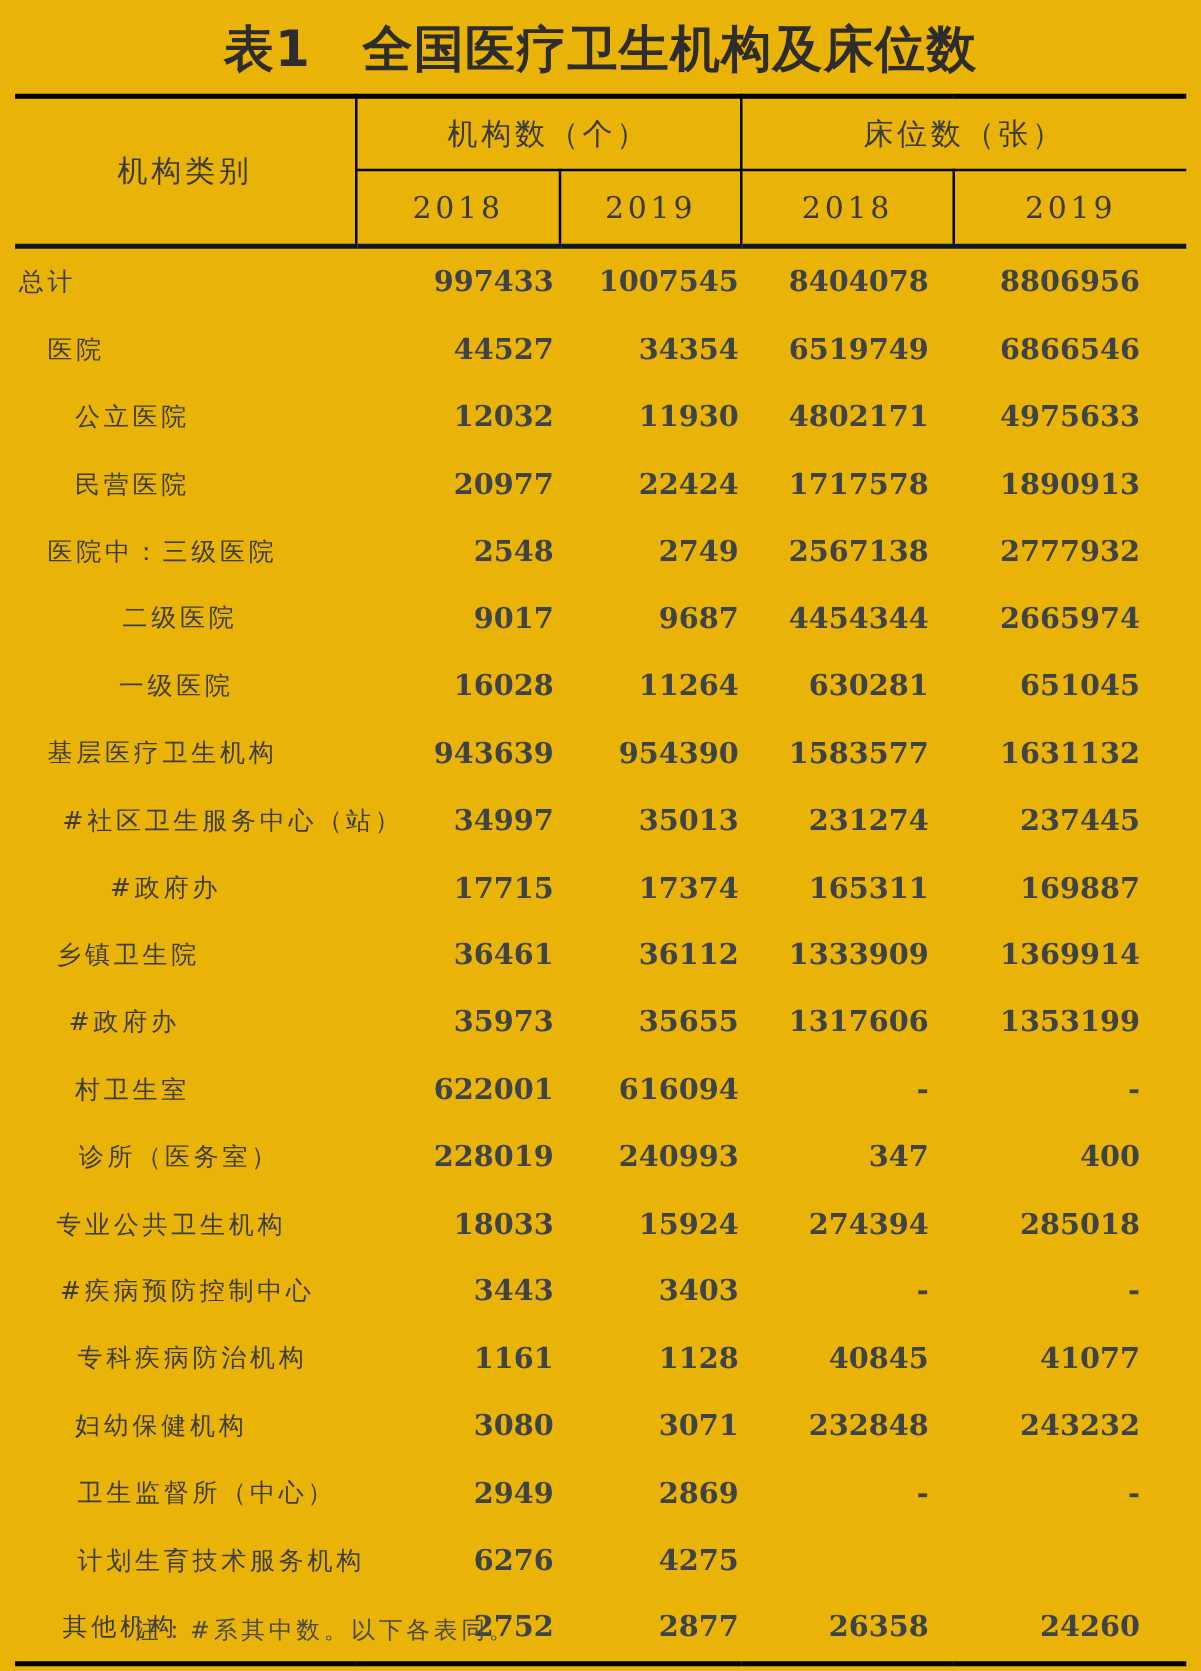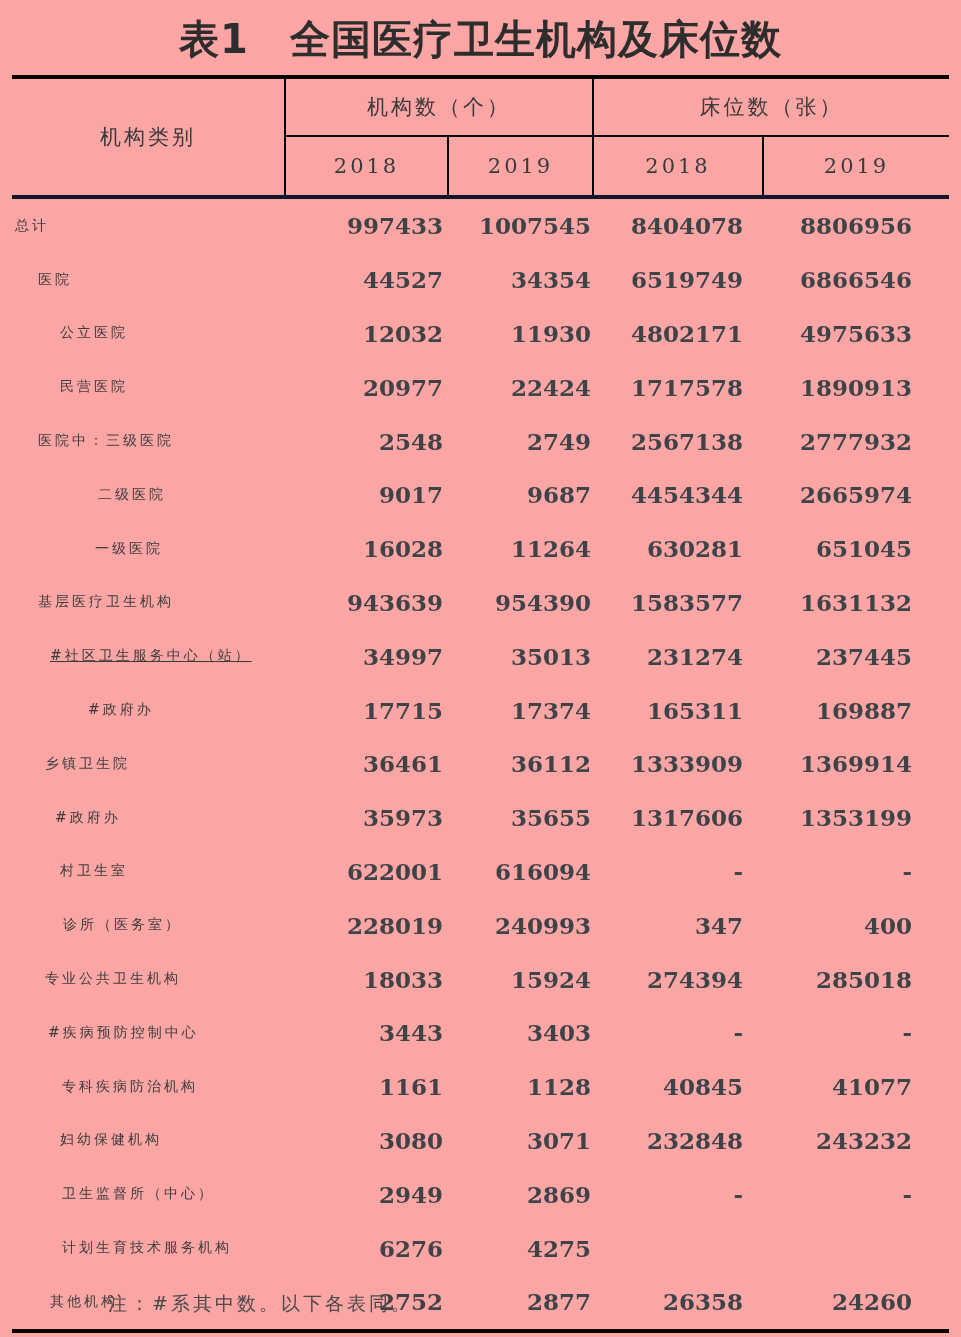--- a/index.html
+++ b/index.html
@@ -1,45 +1,45 @@
 <!DOCTYPE html>
 <html lang="zh"><head>
 <meta charset="utf-8">
 <style>
   html,body{margin:0;padding:0;background:#f7f7f7;}
   .page{
-    position:relative;width:961px;height:1337px;background:#fca5a5;
+    position:relative;width:961px;height:1337px;background:#eab308;
     font-family:"DejaVu Serif", serif;overflow:hidden;margin:0 auto;
   }
   .title{
     position:absolute;top:12px;left:0;width:100%;text-align:center;
     font-family:"DejaVu Sans", sans-serif;font-weight:bold;
     font-size:40px;color:#2d2d2d;letter-spacing:1px;white-space:pre;
   }
   table.stat{
     position:absolute;top:75px;left:12px;width:937px;
     border-collapse:collapse;table-layout:fixed;
     border-top:4px solid #000;border-bottom:4px solid #000;
   }
   thead th{
-    font-weight:normal;font-size:21px;color:#3a3a3a;
+    font-weight:normal;font-size:24px;color:#3a3a3a;
     letter-spacing:3px;text-align:center;vertical-align:middle;
     white-space:nowrap;
   }
   tr.h1 th{height:54px;}
   tr.h2 th{height:56px;}
   .b-r{border-right:2px solid #000;}
   .b-b{border-bottom:2px solid #000;}
   thead tr.h2 th, th.cat{border-bottom:4px solid #0f172a;}
   tbody td{
     height:51.8px;vertical-align:middle;white-space:nowrap;
     overflow:visible;
   }
   td.label{
-    font-size:14px;color:#3d3d3d;letter-spacing:3px;text-align:left;
+    font-size:20px;color:#3d3d3d;letter-spacing:3px;text-align:left;
   }
   td.num{
     text-align:right;font-weight:bold;font-size:23px;color:#3e4347;
     letter-spacing:0;
   }
   td.c2{padding-right:5px;}
   td.c3{padding-right:2px;}
   td.c4{padding-right:20px;}
   td.c5{padding-right:37px;}
   .note{
@@ -126,21 +126,21 @@
           <td class="num c5">651045</td>
         </tr>
         <tr>
           <td class="label" style="padding-left: 26px;">基层医疗卫生机构</td>
           <td class="num c2">943639</td>
           <td class="num c3">954390</td>
           <td class="num c4">1583577</td>
           <td class="num c5">1631132</td>
         </tr>
         <tr>
-          <td class="label" style="padding-left: 38px; text-decoration: underline;">#社区卫生服务中心（站）</td>
+          <td class="label" style="padding-left: 38px;">#社区卫生服务中心（站）</td>
           <td class="num c2">34997</td>
           <td class="num c3">35013</td>
           <td class="num c4">231274</td>
           <td class="num c5">237445</td>
         </tr>
         <tr>
           <td class="label" style="padding-left: 76px;">#政府办</td>
           <td class="num c2">17715</td>
           <td class="num c3">17374</td>
           <td class="num c4">165311</td>

